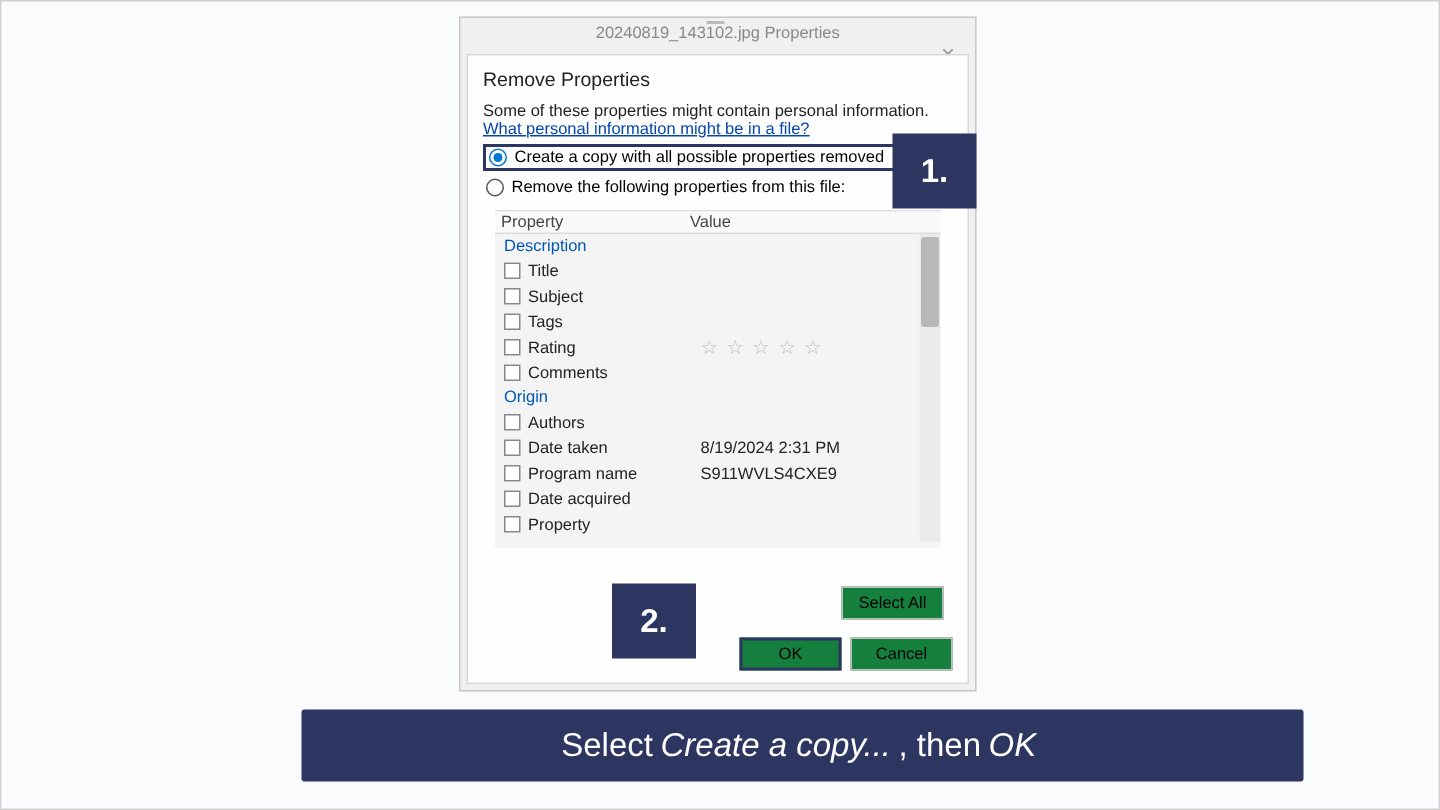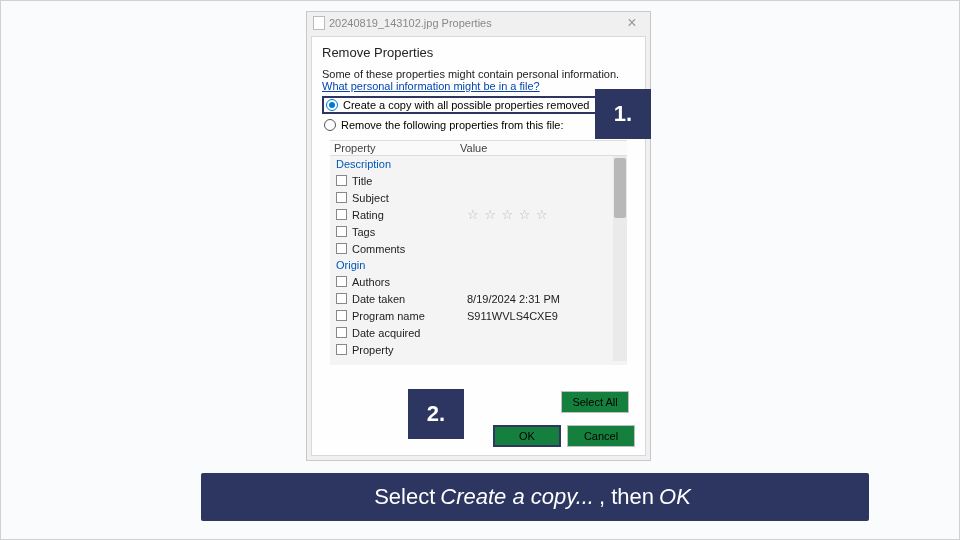--- a/index.html
+++ b/index.html
@@ -18,20 +18,21 @@
       background: #f0f0f0;
       border: 1px solid #c8c8c8;
     }
     .titlebar {
       display: flex;
       align-items: center;
       padding: 2px 6px;
       height: 22px;
       font-size: 11px;
       color: #888;
+      flex-direction: column;
     }
     .file-icon {
       width: 12px; height: 14px;
       border: 1px solid #bbb;
       background: #fff;
       margin-right: 4px;
       position: relative;
     }
     .close-x {
       margin-left: auto;
@@ -235,26 +236,26 @@
         <div class="prop-row">
             <div class="chk"></div>
             <div class="pr-name">Title</div>
           </div>
         <div class="prop-row">
             <div class="chk"></div>
             <div class="pr-name">Subject</div>
           </div>
         <div class="prop-row">
             <div class="chk"></div>
+            <div class="pr-name">Tags</div>
+          </div>
+        <div class="prop-row">
+            <div class="chk"></div>
             <div class="pr-name">Rating</div>
             <div class="pr-val stars">☆ ☆ ☆ ☆ ☆</div>
-          </div>
-        <div class="prop-row">
-            <div class="chk"></div>
-            <div class="pr-name">Tags</div>
           </div>
         <div class="prop-row">
             <div class="chk"></div>
             <div class="pr-name">Comments</div>
           </div>
         <div class="group-label">Origin</div>
         <div class="prop-row">
             <div class="chk"></div>
             <div class="pr-name">Authors</div>
           </div>

